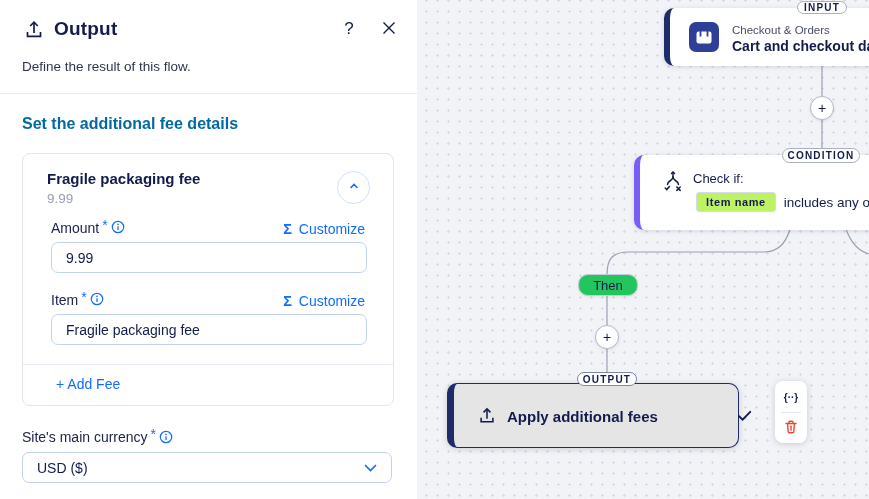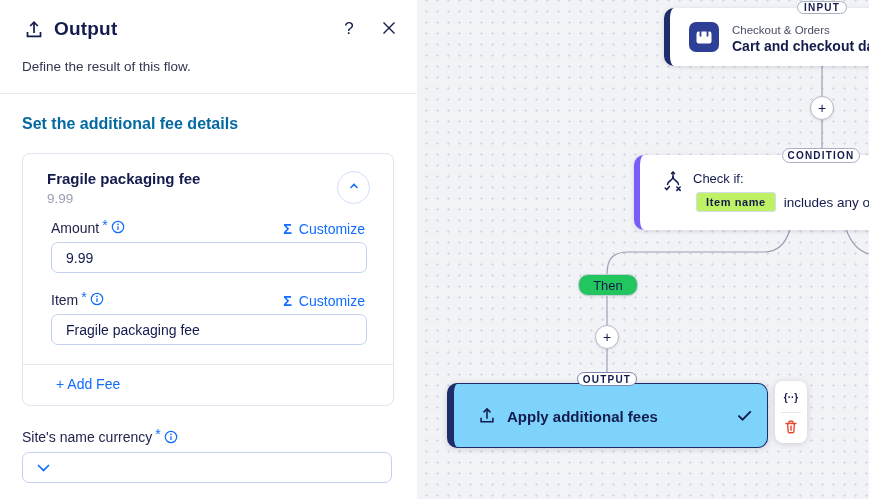--- a/index.html
+++ b/index.html
@@ -67,21 +67,21 @@
   .cond-line { position:absolute; left:56px; top:37px; display:flex; align-items:center; white-space:nowrap; }
   .field-chip { border:1px solid #d6dbeb; border-radius:3px; background:#bef264; padding:3px 9px; font-size:11px; font-weight:bold; letter-spacing:.6px; color:#131b4d; }
   .op-text { font-size:13.5px; color:#131b4d; margin-left:8px; }
 
   .then-pill { position:absolute; left:578px; top:274px; width:60px; height:22px; z-index:3; background:#22c55e; border:1px solid #c9ccda; border-radius:10px; box-shadow:0 1px 3px rgba(20,27,77,.08); font-size:13px; color:#131b4d; display:flex; align-items:center; justify-content:center; }
 
   .plus-btn { position:absolute; width:24px; height:24px; z-index:3; background:#fff; border:1px solid #b4b8c8; border-radius:50%; box-shadow:0 1px 3px rgba(20,27,77,.10); color:#131b4d; font-size:14px; line-height:1; display:flex; align-items:center; justify-content:center; cursor:pointer; padding:0; font-family:inherit; }
   .plus-1 { left:810px; top:96px; }
   .plus-2 { left:595px; top:325px; }
 
-  .output-card { left:447px; top:383px; width:321px; height:65px; background:#7dd3fc; border:1.5px solid #1e2d69; border-left:7px solid #1e2d69; box-shadow:0 1px 6px rgba(20,27,77,.18);text-align:right; }
+  .output-card { left:447px; top:383px; width:292px; height:65px; background:#e5e5e5; border:1.5px solid #1e2d69; border-left:7px solid #1e2d69; box-shadow:0 1px 6px rgba(20,27,77,.18);text-align:right; }
   .output-card .out-icon { position:absolute; left:23px; top:22px; width:20px; height:20px; }
   .output-card .ttl { position:absolute; left:53px; top:24px; font-size:15px; font-weight:bold; color:#131b4d; }
   .output-card .check { position:absolute; left:282px; top:23px; width:17px; height:17px; }
 
   .node-toolbar { position:absolute; left:775px; top:381px; width:32px; height:62px; z-index:6; background:#fff; border-radius:8px; box-shadow:0 1px 6px rgba(20,27,77,.18); }
   .code-btn { position:absolute; left:0; top:4px; width:32px; height:24px; background:none; border:none; color:#131b4d; font-size:10px; font-weight:bold; cursor:pointer; font-family:inherit; }
   .tb-divider { position:absolute; left:6px; top:31px; width:20px; height:1px; background:#e5e7ee; }
   .delete-btn { position:absolute; left:0; top:35px; width:32px; height:24px; background:none; border:none; cursor:pointer; display:flex; align-items:center; justify-content:center; padding:0; }
 </style>
 </head>
@@ -243,31 +243,32 @@
           <span class="customize-label">Customize</span>
         </span>
       </div>
       <input class="text-input input-name" readonly="" value="Fragile packaging fee" style="">
 
       <div class="card-divider"></div>
       <button class="add-fee-btn">+ Add Fee</button>
     </div>
 
     <div class="currency-row">
-      <span class="field-label">Site's name currency</span>
+      <span class="field-label">Site's main currency</span>
       <span class="req-mark">*</span>
       <span class="info-icon">
         <svg width="14" height="14" viewBox="0 0 14 14">
           <circle cx="7" cy="7" r="5.7" fill="none" stroke="#116dff" stroke-width="1.2"></circle>
           <circle cx="7" cy="4.4" r="0.8" fill="#116dff"></circle>
           <path d="M7,6.3 V10" stroke="#116dff" stroke-width="1.3"></path>
         </svg>
       </span>
     </div>
     <div class="currency-select">
+      <span class="currency-value">USD ($)</span>
       <span>
         <svg width="13" height="9" viewBox="0 0 13 9">
           <path d="M1.5,1.5 L6.5,6.5 L11.5,1.5" fill="none" stroke="#116dff" stroke-width="1.7" stroke-linecap="round"></path>
         </svg>
       </span>
     </div>
   </div>
 
 </div>
 

